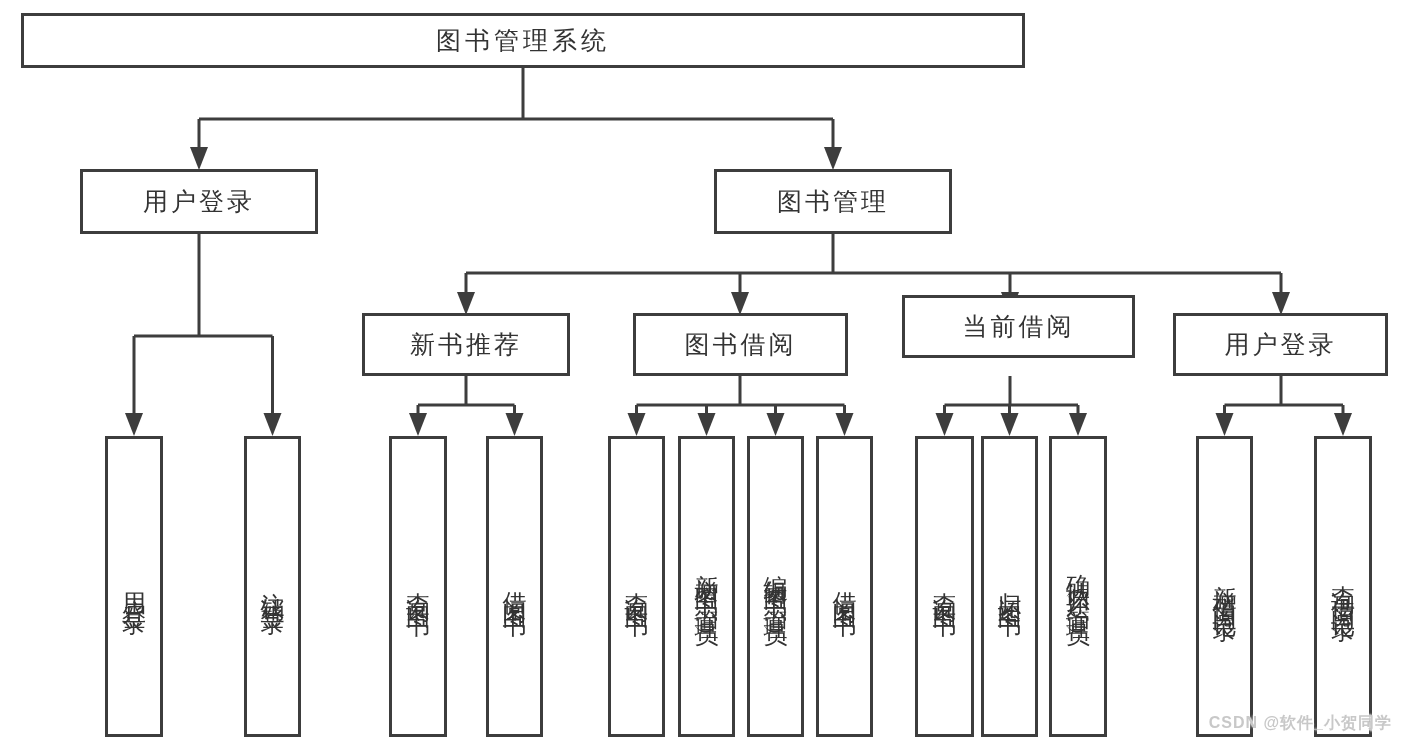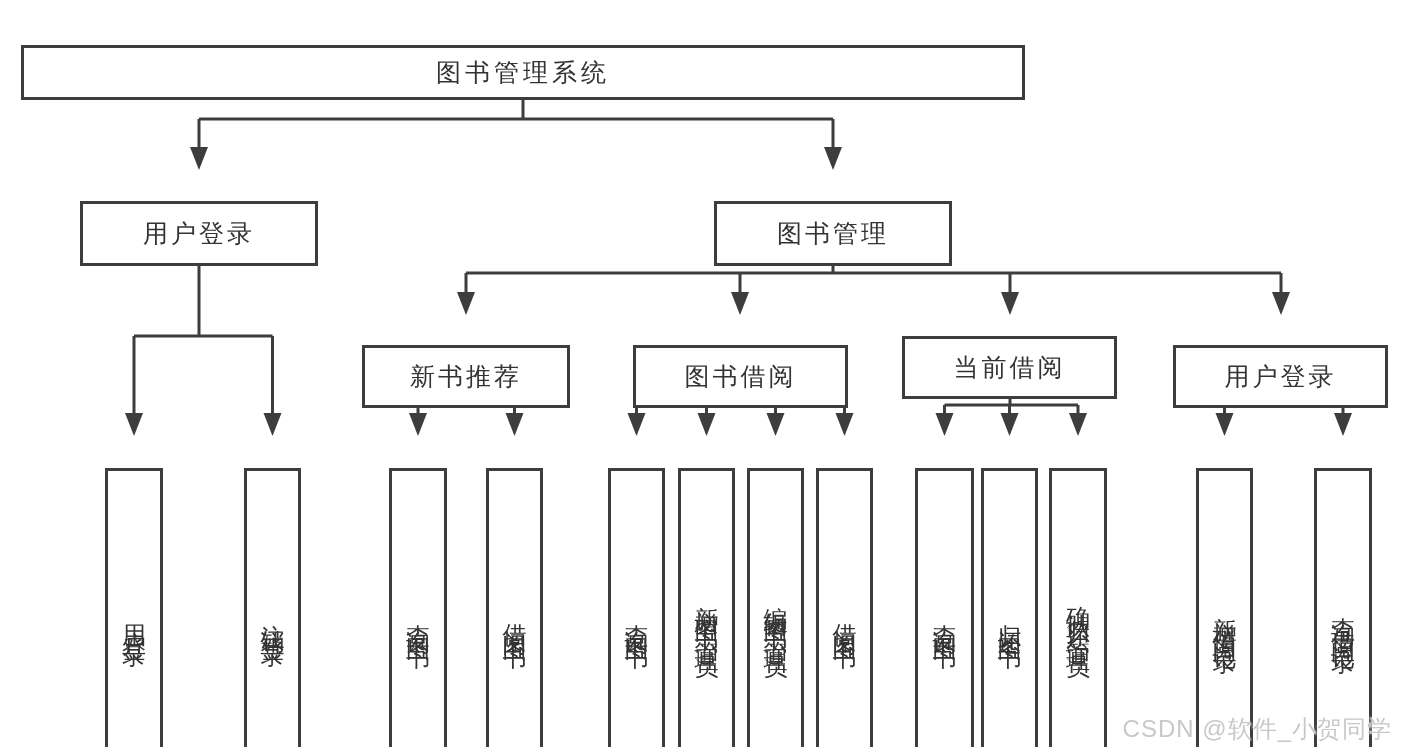--- a/index.html
+++ b/index.html
@@ -17,42 +17,42 @@
     overflow:hidden;
   }
   .connectors{position:absolute;left:0;top:0;width:1405px;height:747px;pointer-events:none;}
   .node{
     position:absolute;
     box-sizing:border-box;
     border:3px solid var(--line);
     background:#fff;
     display:flex;align-items:center;justify-content:center;
     color:var(--text);
-    margin-top:32px;
   }
   .hbox{font-size:25px;letter-spacing:3px;white-space:nowrap;}
   .hbox.root{font-size:25px;letter-spacing:4px;}
   .vbox{top:436px;height:301px;}
   .vtext{
     writing-mode:vertical-rl;
     text-orientation:mixed;
     font-size:24px;
     letter-spacing:7px;
     color:var(--text);
     line-height:1;
   }
   .watermark{
     position:absolute;
     top:713px;right:13px;
-    font-size:24px;
+    font-size:16px;
     color:var(--wm);
     letter-spacing:1px;
     white-space:nowrap;
     z-index:6;
     text-shadow:1px 1px 2px rgba(255,255,255,.95),-1px -1px 2px rgba(255,255,255,.95);
+    font-weight:bold;
   }
 </style>
 </head>
 <body>
 
 <div class="stage">
 
   <svg class="connectors" viewBox="0 0 1405 747" xmlns="http://www.w3.org/2000/svg">
     <g stroke="#3d3d3d" stroke-width="3" fill="none">
       <path d="M523 68 V119 M199 119 H833 M199 119 V149 M833 119 V149"></path>
@@ -86,21 +86,21 @@
     </g>
   </svg>
 
   <div class="node hbox root" style="left:21px;top:13px;width:1004px;height:55px;">图书管理系统</div>
 
   <div class="node hbox" style="left:80px;top:169px;width:238px;height:65px;">用户登录</div>
   <div class="node hbox" style="left:362px;top:313px;width:208px;height:63px;">新书推荐</div>
 
   <div class="node hbox" style="left:714px;top:169px;width:238px;height:65px;">图书管理</div>
   <div class="node hbox" style="left:633px;top:313px;width:215px;height:63px;">图书借阅</div>
-  <div class="node hbox" style="left:902px;top:304px;width:215px;height:63px;">当前借阅</div>
+  <div class="node hbox" style="left:902px;top:295px;width:233px;height:63px;">当前借阅</div>
   <div class="node hbox" style="left:1173px;top:313px;width:215px;height:63px;">用户登录</div>
 
   <div class="node vbox" style="left:105px;width:58px;">
     <span class="vtext">用户登录</span>
   </div>
   <div class="node vbox" style="left:244px;width:57px;">
     <span class="vtext">注销登录</span>
   </div>
 
   <div class="node vbox" style="left:389px;width:58px;">

